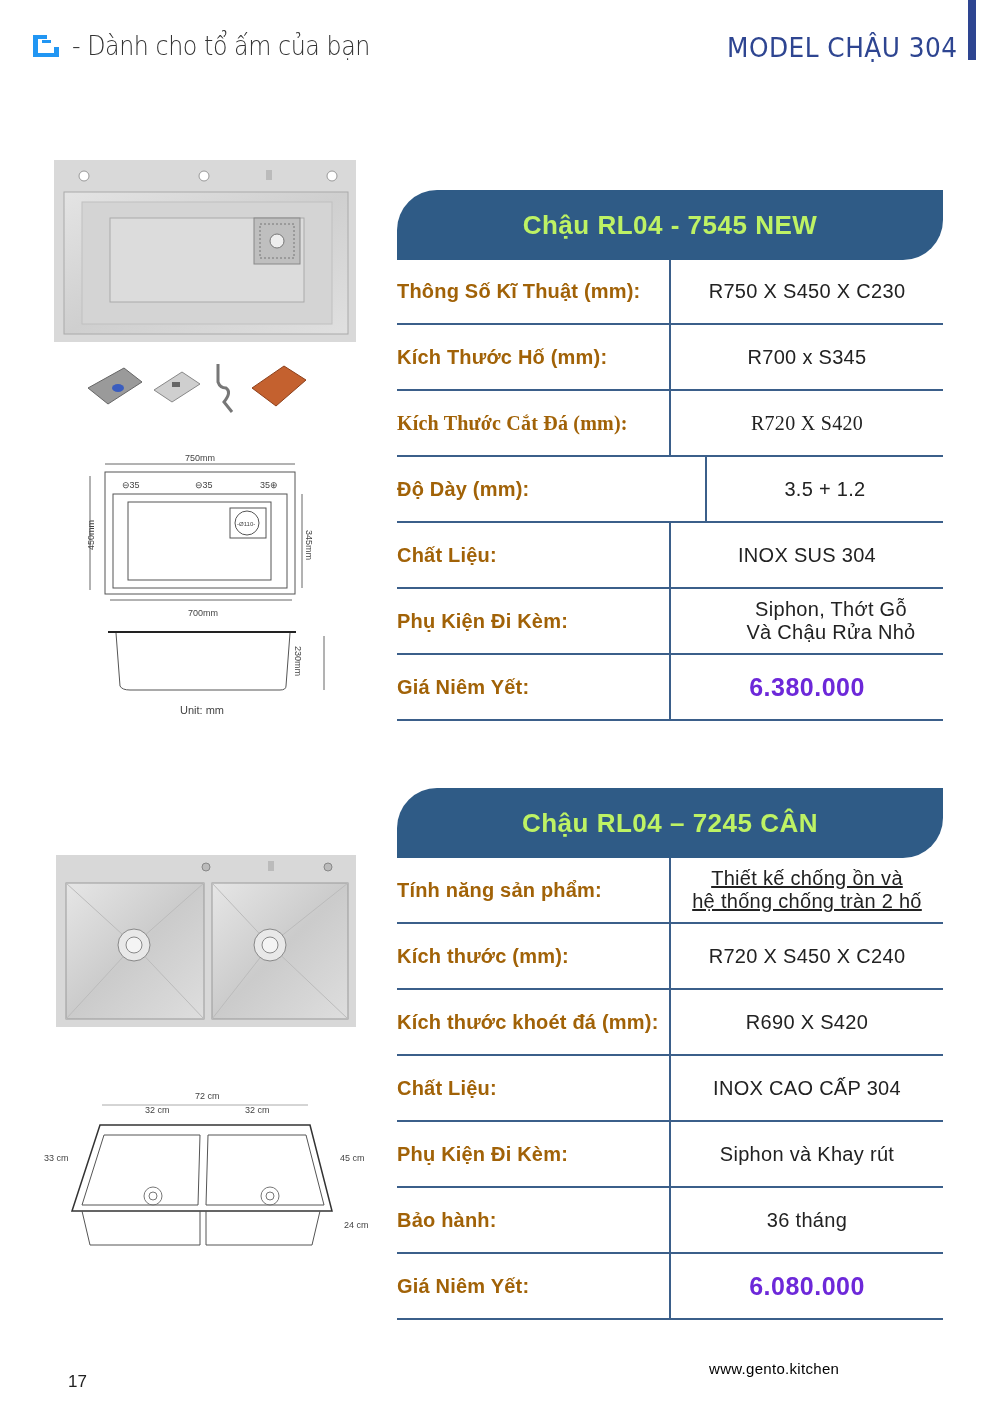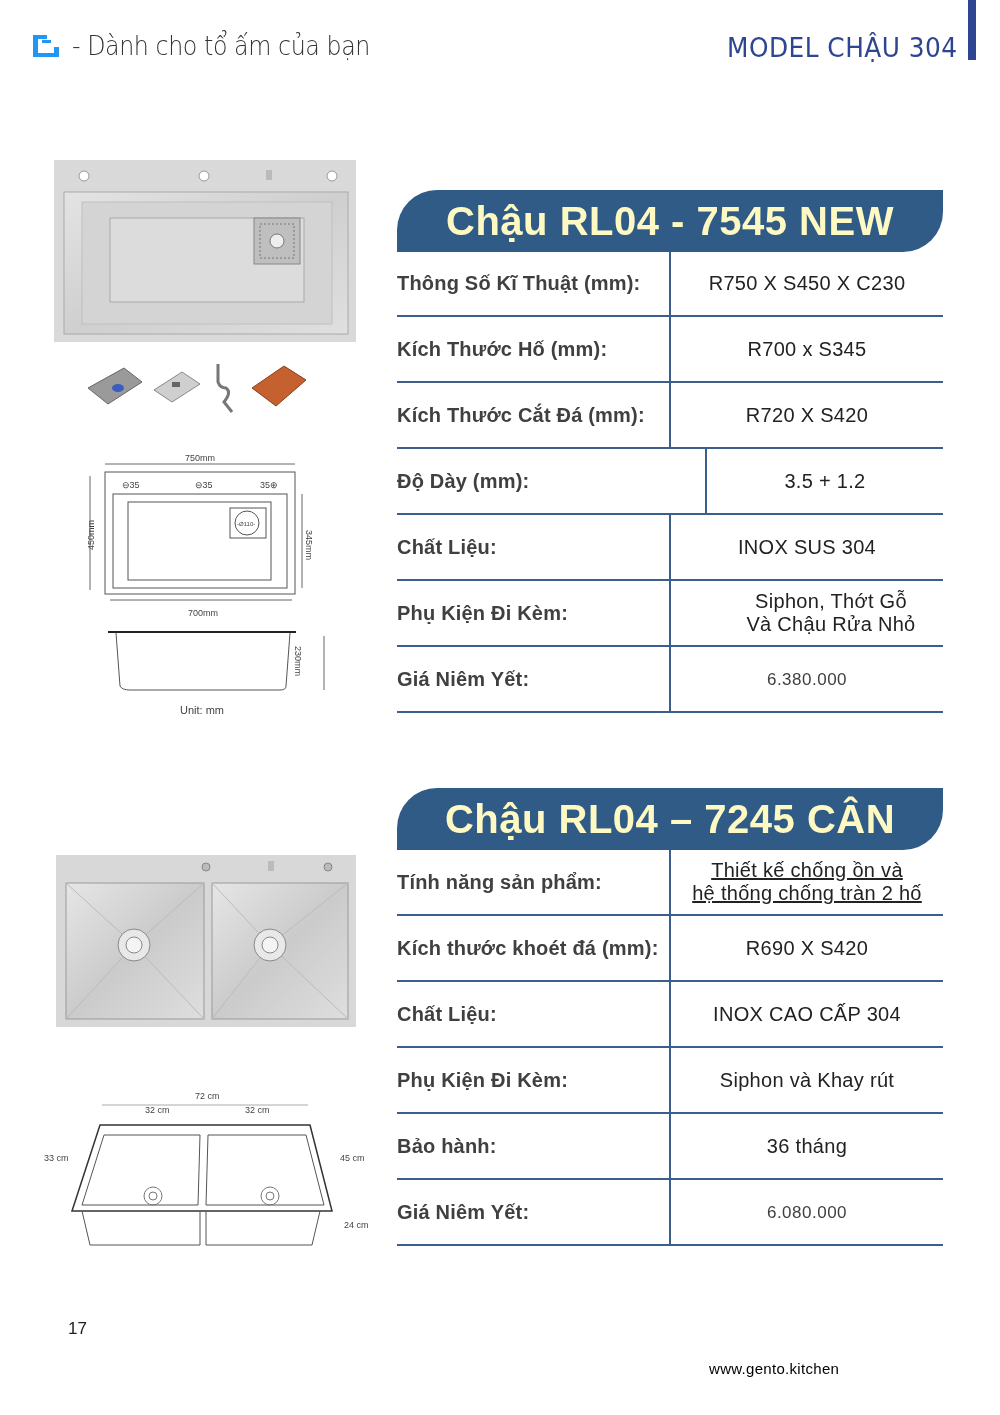--- a/index.html
+++ b/index.html
@@ -3,28 +3,28 @@
 <meta charset="utf-8">
 <style>
   html,body{margin:0;padding:0;background:#fff;}
   body{width:1000px;height:1415px;position:relative;overflow:hidden;font-family:"Liberation Sans",sans-serif;color:#231f20;}
   .logo{position:absolute;left:33px;top:33px;width:26px;height:26px;}
   .tagline{position:absolute;left:72px;top:30px;font-size:27px;color:#333;font-family:"DejaVu Sans",sans-serif;font-weight:300;letter-spacing:-0.5px;transform:scaleX(0.88);transform-origin:left center;}
   .model{position:absolute;right:42px;top:32px;font-size:27px;color:#2e4591;font-family:"DejaVu Sans",sans-serif;letter-spacing:0.5px;transform:scaleX(0.92);transform-origin:right center;}
   .model-bar{position:absolute;left:968px;top:0;width:8px;height:60px;background:#2e4591;}
 
   .spec{position:absolute;left:397px;width:546px;}
-  .spec .head{height:62px;background:#2f5b86;border-radius:40px 0 40px 0;color:#fef9c3;font-weight:bold;font-size:40px;display:flex;align-items:center;justify-content:center;letter-spacing:0.5px;}
+  .spec .head{height:70px;background:#2f5b86;border-radius:40px 0 40px 0;color:#bef264;font-weight:bold;font-size:26px;display:flex;align-items:center;justify-content:center;letter-spacing:0.5px;}
   .spec .row{display:flex;border-bottom:2px solid #3b5f8a;position:relative;}
-  .spec .lbl{width:272px;font-weight:bold;font-size:20px;display:flex;align-items:center;letter-spacing:0.2px;color:#404040;}
+  .spec .lbl{width:272px;font-weight:bold;font-size:20px;display:flex;align-items:center;letter-spacing:0.2px;color:#a16207;}
   .spec .val{flex:1;border-left:2px solid #3b5f8a;font-size:20px;display:flex;align-items:center;justify-content:center;text-align:center;line-height:23px;color:#222;letter-spacing:0.3px;}
-  .spec .price{color:#404040;font-weight:normal;font-size:17px;letter-spacing:0.5px;}
+  .spec .price{color:#6d28d9;font-weight:bold;font-size:25px;letter-spacing:0.5px;}
 
   .img{position:absolute;}
-  .footer-page{position:absolute;left:68px;top:1319px;font-size:17px;color:#222;}
+  .footer-page{position:absolute;left:68px;top:1372px;font-size:17px;color:#222;}
   .footer-web{position:absolute;left:709px;top:1360px;font-size:15px;color:#000000;letter-spacing:0.3px;}
 </style>
 </head>
 <body>
 
 <svg class="logo" viewBox="0 0 26 26">
   <rect x="0" y="2" width="5" height="22" fill="#2196f3"></rect>
   <rect x="0" y="2" width="14" height="4" fill="#2196f3"></rect>
   <rect x="9" y="7" width="9" height="3" fill="#2196f3"></rect>
   <rect x="0" y="20" width="26" height="4" fill="#2196f3"></rect>
@@ -92,21 +92,21 @@
 <div class="spec" style="top:190px;">
   <div class="head">Chậu RL04 - 7545 NEW</div>
   <div class="row" style="height:63px;">
       <div class="lbl">Thông Số Kĩ Thuật (mm):</div>
       <div class="val">R750 X S450 X C230</div>
     </div>
   <div class="row" style="height:64px;">
       <div class="lbl">Kích Thước Hố (mm):</div>
       <div class="val">R700 x S345</div>
     </div>
-  <div class="row" style="height:64px;">
+  <div class="row" style="height:64px;font-family:Liberation Serif, serif;">
       <div class="lbl">Kích Thước Cắt Đá (mm):</div>
       <div class="val">R720 X S420</div>
     </div>
   <div class="row" style="height:64px;gap:36px;">
       <div class="lbl">Độ Dày (mm):</div>
       <div class="val">3.5 + 1.2</div>
     </div>
   <div class="row" style="height:64px;">
       <div class="lbl">Chất Liệu:</div>
       <div class="val">INOX SUS 304</div>
@@ -172,20 +172,24 @@
 </svg>
 
 <div class="spec" style="top:788px;">
   <div class="head">Chậu RL04 – 7245 CÂN</div>
   <div class="row" style="height:64px;">
       <div class="lbl">Tính năng sản phẩm:</div>
       <div class="val" style="white-space:pre-line;text-decoration:underline;">Thiết kế chống ồn và
 hệ thống chống tràn 2 hố</div>
     </div>
   <div class="row" style="height:64px;">
+      <div class="lbl">Kích thước (mm):</div>
+      <div class="val">R720 X S450 X C240</div>
+    </div>
+  <div class="row" style="height:64px;">
       <div class="lbl">Kích thước khoét đá (mm):</div>
       <div class="val">R690 X S420</div>
     </div>
   <div class="row" style="height:64px;">
       <div class="lbl">Chất Liệu:</div>
       <div class="val">INOX CAO CẤP 304</div>
     </div>
   <div class="row" style="height:64px;">
       <div class="lbl">Phụ Kiện Đi Kèm:</div>
       <div class="val">Siphon và Khay rút</div>

